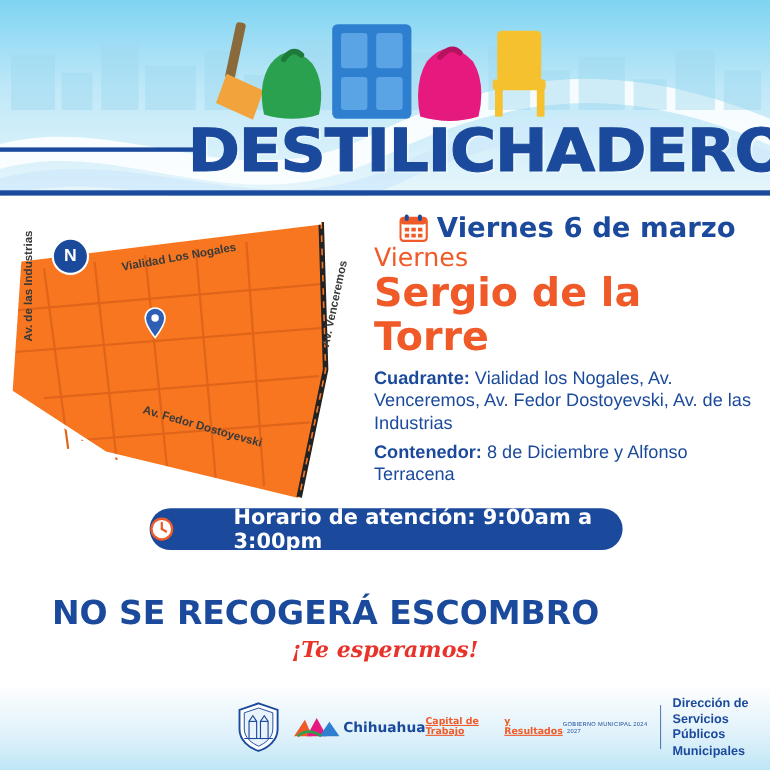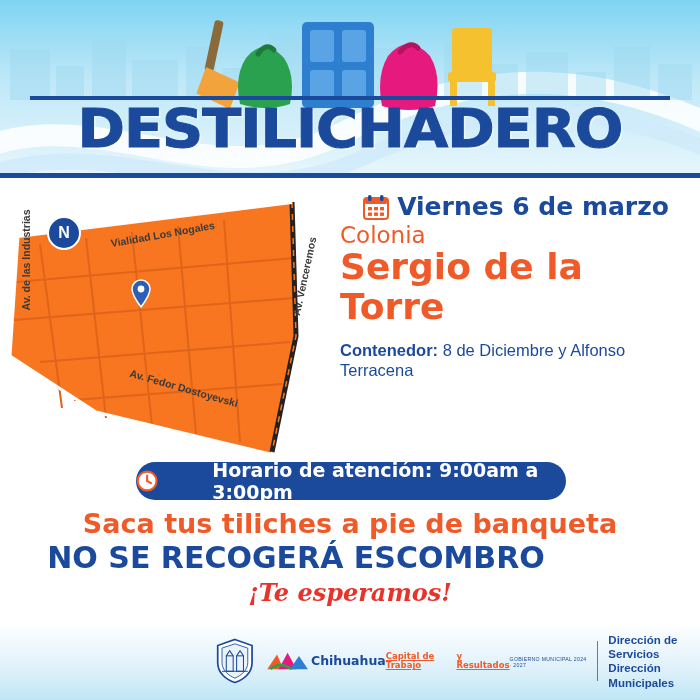--- a/index.html
+++ b/index.html
@@ -27,21 +27,21 @@
     opacity: .45;
   }
   .swoosh {
     position: absolute; left: -40px; top: 44px; width: 780px; height: 150px;
   }
   .trash-group { position: absolute; left: 150px; top: 14px; width: 400px; height: 98px; }
 
   
   .title-wrap {
     position: absolute; top: 96px; left: 0; width: 700px; height: 82px;
-    display: flex; flex-direction: column; align-items: center; justify-content: flex-start;
+    display: flex; flex-direction: row; align-items: center; justify-content: flex-start;
   }
   .title-rule { width: 640px; height: 4px; background: #1b4a9c; margin-bottom: 2px; }
   .title-text {
     font-family: "DejaVu Sans", sans-serif;
     font-weight: bold;
     font-size: 54px;
     letter-spacing: -1px;
     color: #1b4a9c;
     line-height: 1;
     -webkit-text-stroke: 1px #1b4a9c;
@@ -124,21 +124,21 @@
   }
   .msg2 {
     position: absolute; left: 0; top: 540px; width: 592px; text-align: center;
     font-family: "DejaVu Sans", sans-serif;
     font-size: 30px; font-weight: bold; color: #1b4a9c;
   }
   .msg3 {
     position: absolute; left: 0; top: 578px; width: 700px; text-align: center;
     font-family: "DejaVu Serif", serif;
     font-style: italic;
-    font-size: 24px; font-weight: bold; color: #e8332a;
+    font-size: 20px; font-weight: bold; color: #e8332a;
   }
 
   
   .footer-band {
     position: absolute; left: 0; bottom: 0; width: 700px; height: 78px;
     background: linear-gradient(180deg,#ffffff 0%, #dff1fa 60%, #bfe6f6 100%);
   }
   .footer-inner {
     position: absolute; left: 216px; bottom: 10px;
     display: flex; align-items: center; gap: 10px;
@@ -281,40 +281,43 @@
             <rect x="11" y="13" width="4" height="3.4"></rect>
           <rect x="17" y="13" width="4" height="3.4"></rect>
             <rect x="5" y="18.5" width="4" height="3.4"></rect>
           <rect x="11" y="18.5" width="4" height="3.4"></rect>
             <rect x="17" y="18.5" width="4" height="3.4"></rect>
         </g>
       </svg>
       <span class="date-text">Viernes 6 de marzo</span>
     </div>
 
-    <div class="colonia-word">Colonia</div>
+    <div class="colonia-word">Viernes</div>
     <div class="colonia-name">Sergio de la Torre</div>
 
+    <div class="detail">
+      <b>Cuadrante:</b>
+      <span>Vialidad los Nogales, Av. Venceremos, Av. Fedor Dostoyevski, Av. de las Industrias</span>
+    </div>
     <div class="block-gap"></div>
     <div class="detail">
       <b>Contenedor:</b>
       <span>8 de Diciembre y Alfonso Terracena</span>
     </div>
   </div>
 
   <div class="pill">
     <svg width="26" height="26" viewBox="0 0 26 26">
       <circle cx="13" cy="13" r="11" fill="#ffffff" stroke="#f05a28" stroke-width="2.5"></circle>
       <line x1="13" y1="13" x2="13" y2="6.5" stroke="#f05a28" stroke-width="2.4" stroke-linecap="round"></line>
       <line x1="13" y1="13" x2="17.5" y2="15.5" stroke="#f05a28" stroke-width="2.4" stroke-linecap="round"></line>
     </svg>
     <span class="pill-text">Horario de atención: 9:00am a 3:00pm</span>
   </div>
 
-  <div class="msg1">Saca tus tiliches a pie de banqueta</div>
   <div class="msg2">NO SE RECOGERÁ ESCOMBRO</div>
   <div class="msg3">¡Te esperamos!</div>
 
   <div class="footer-band">
     <div class="footer-inner">
       <svg class="shield" viewBox="0 0 44 52">
         <path d="M22 1 L42 8 V28 C42 40 32 48 22 51 C12 48 2 40 2 28 V8 Z" fill="#ffffff" stroke="#1b4a9c" stroke-width="2"></path>
         <path d="M22 6 L37 11 V28 C37 37 29 43 22 46 C15 43 7 37 7 28 V11 Z" fill="#eaf3fb" stroke="#1b4a9c" stroke-width="1"></path>
         <g stroke="#1b4a9c" stroke-width="1.2" fill="none">
           <rect x="12" y="20" width="8" height="18"></rect>
@@ -335,19 +338,19 @@
         <div class="chi-name">Chihuahua</div>
         <div class="chi-sub">Capital de Trabajo</div>
         <div class="chi-sub">y Resultados</div>
         <div class="chi-foot">GOBIERNO MUNICIPAL 2024 · 2027</div>
       </div>
 
       <div class="divider-v"></div>
 
       <div class="dept">
         <div>Dirección de</div>
-        <div>Servicios Dirección</div>
+        <div>Servicios Públicos</div>
         <div>Municipales</div>
       </div>
     </div>
   </div>
 
 </div>
 
 </body></html>

